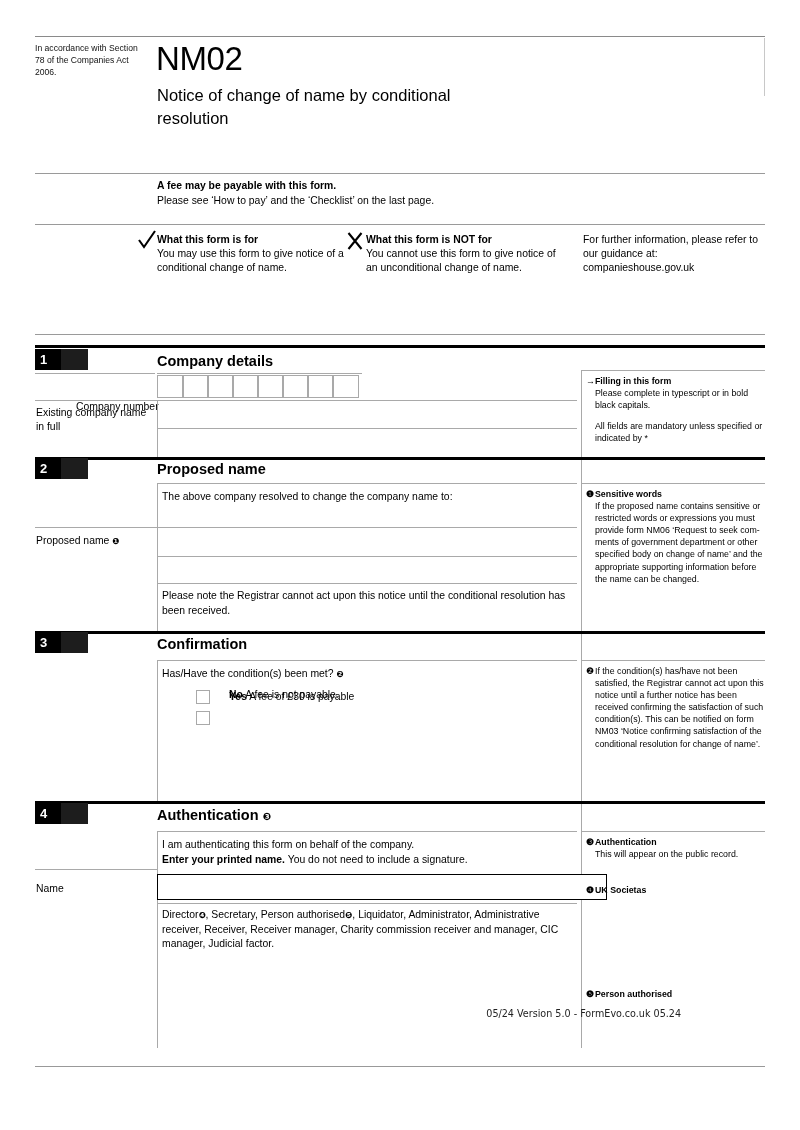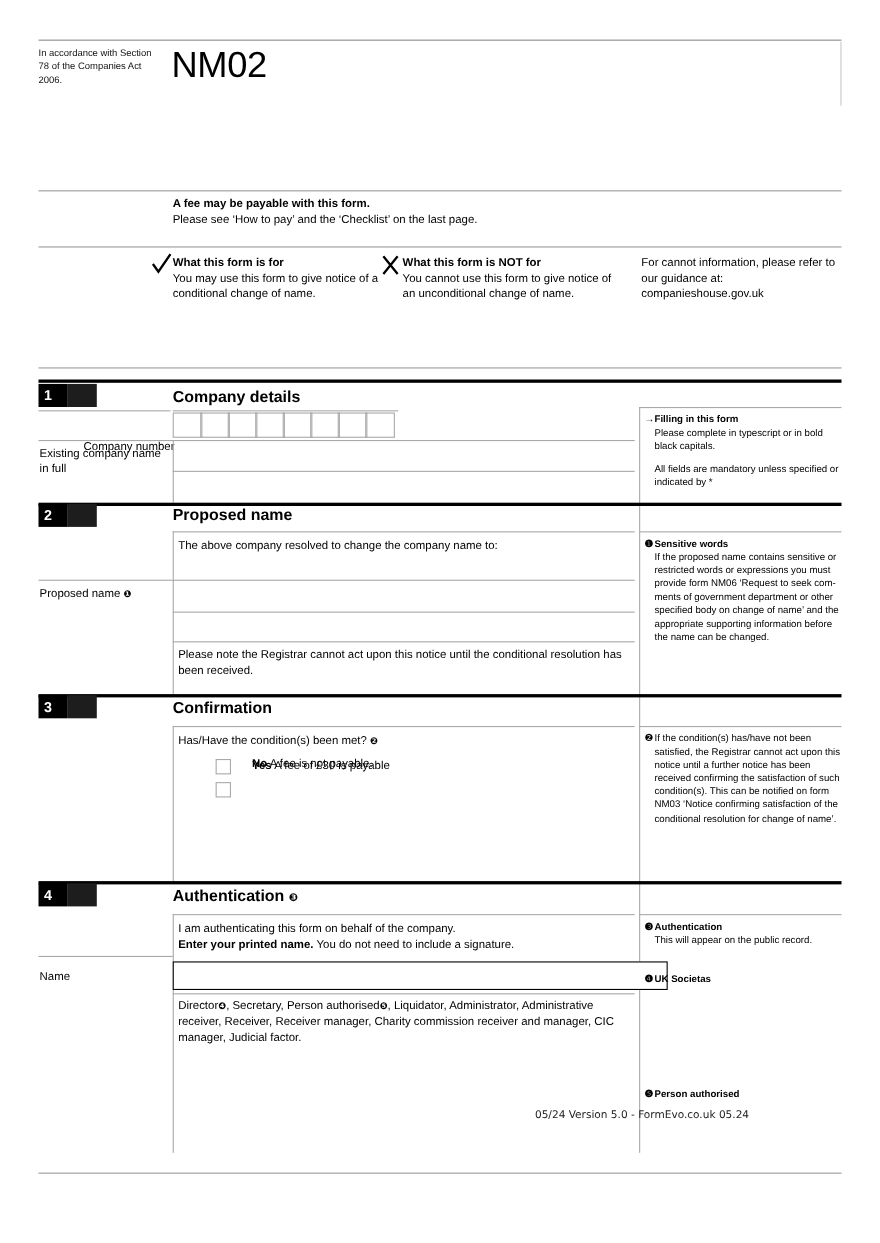--- a/index.html
+++ b/index.html
@@ -202,20 +202,21 @@
 </head>
 <body>
 
 <div class="page">
 
   <div id="header-rule"></div>
 
   <div id="accordance-block">In accordance with Section 78 of the Companies Act 2006.</div>
 
   <div id="form-code">NM02</div>
+  <div id="form-title">Notice of change of name by conditional resolution</div>
 
   <div id="logo-divider"></div>
 
   <div id="fee-rule-top"></div>
   <div id="fee-block">
     <div class="b">A fee may be payable with this form.</div>
     <div>Please see ‘How to pay’ and the ‘Checklist’ on the last page.</div>
   </div>
   <div id="fee-rule-bot"></div>
 
@@ -229,21 +230,21 @@
 
   <svg id="cross-icon" viewBox="0 0 16 18">
     <path d="M1.5 1 L14.5 17 M14.5 1 L1.5 17" stroke="#000" stroke-width="2.1" fill="none"></path>
   </svg>
   <div class="forbox" id="notfor-col">
     <div class="hd">What this form is NOT for</div>
     <div>You cannot use this form to give notice of an unconditional change of name.</div>
   </div>
 
   <div class="forbox" id="further-col">
-    <div>For cannot information, please refer to our guidance at: companieshouse.gov.uk</div>
+    <div>For further information, please refer to our guidance at: companieshouse.gov.uk</div>
   </div>
   <div id="forblock-rule-bot"></div>
 
   <div id="side-vrule"></div>
 
   <div class="sec-bar" style="top:345px;"></div>
   <div class="sec-num" style="top:349px;">1</div>
   <div class="sec-num-tail" style="left:61px; top:349px;"></div>
   <div class="sec-title" style="top:351px;">Company details</div>
 

